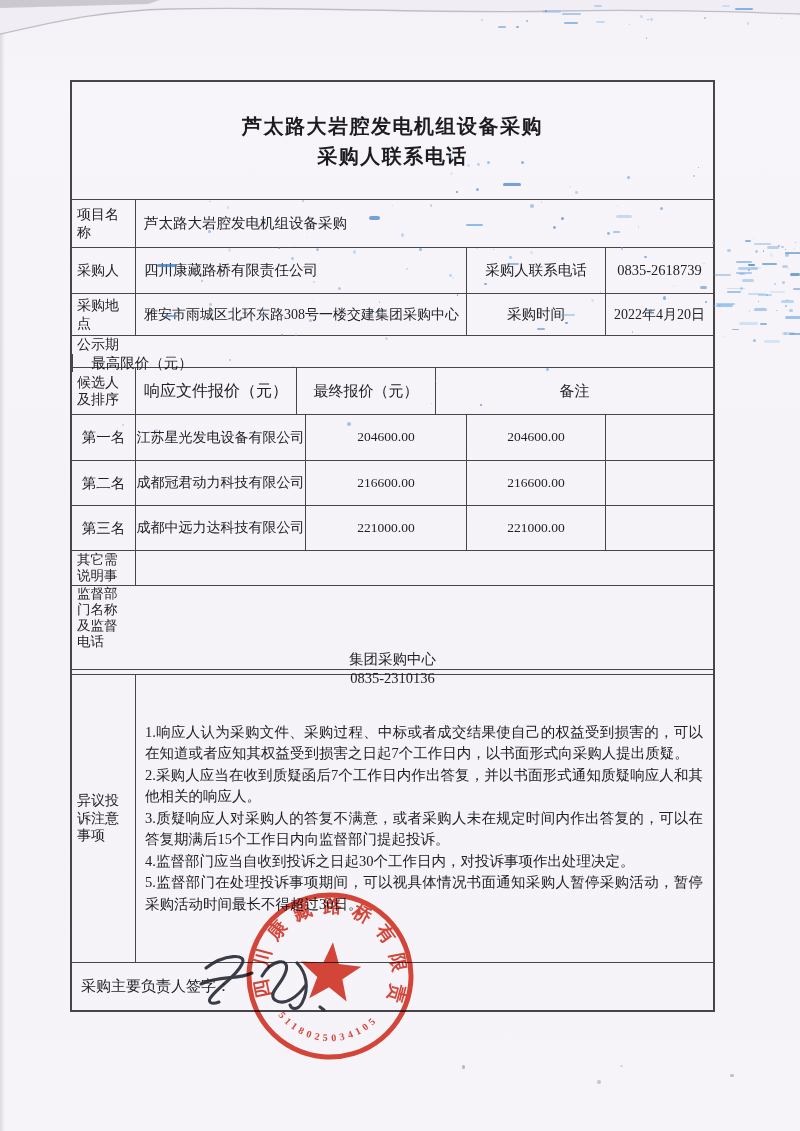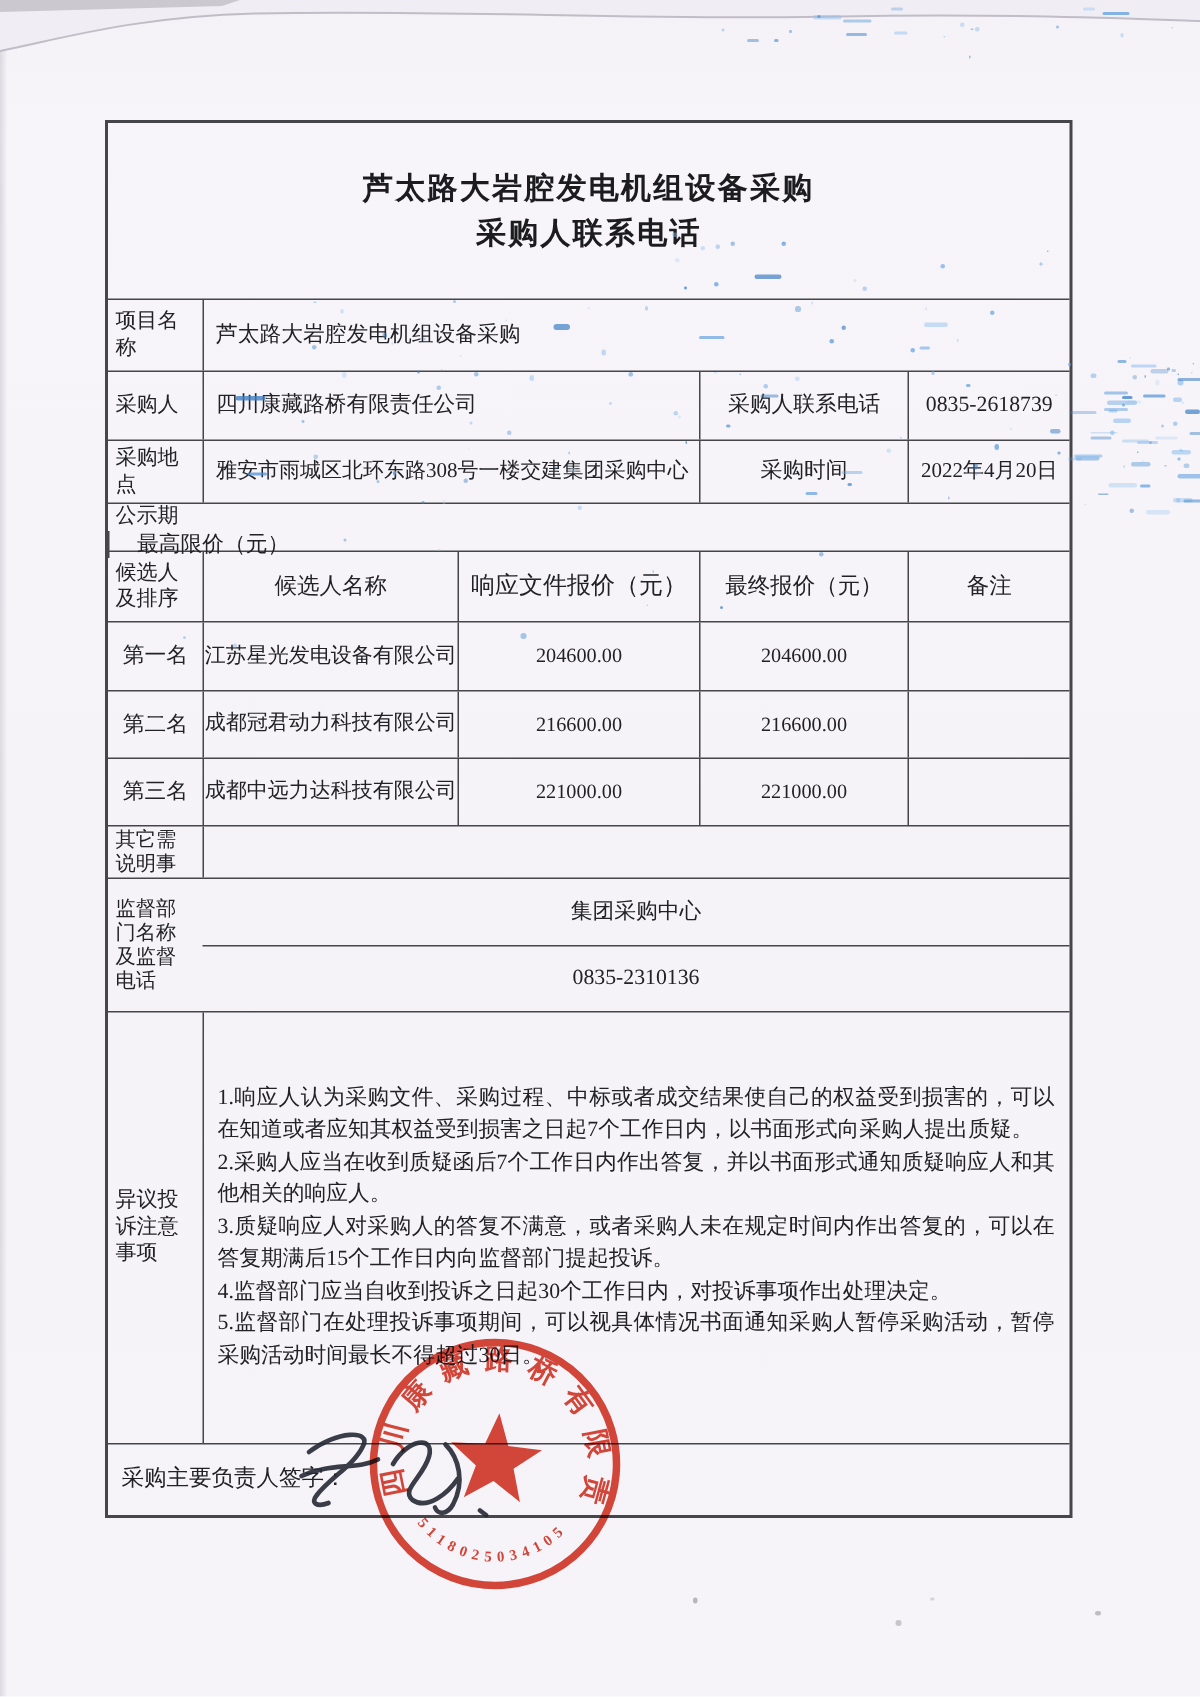--- a/index.html
+++ b/index.html
@@ -37,21 +37,21 @@
   .c1{width:63px;flex:none;}
   .c2{width:170px;flex:none;}
   .c3{width:161px;flex:none;}
   .c4{width:139px;flex:none;}
   .c5{flex:1;}
   .c23{width:331px;flex:none;}
   .grow{flex:1;}
   .left{padding-left:8px;white-space:nowrap;}
   .center{justify-content:center;text-align:left;white-space:nowrap;}
   .h48{height:48px;} .h46{height:46px;} .h42{height:42px;} .h32{height:32px;flex-direction:column;}
-  .h47{height:47px;} .h45{height:45px;} .h35{height:35px;} .h89{height:89px;}
+  .h47{height:47px;} .h45{height:45px;} .h35{height:35px;} .h89{height:89px;flex-direction:column;}
   .h288{height:288px;} .hsign{height:48px;}
   .small-lab{font-size:13.5px;line-height:1.18;}
   .stack{flex:1;display:flex;flex-direction:column;}
   .stack .sub{flex:1;display:flex;align-items:center;justify-content:center;
     border-top:1.8px solid var(--bd);font-size:14.5px;}
   .stack .sub:first-child{border-top:none;}
   .notice-content{
     flex:1;align-self:stretch;display:flex;flex-direction:column;justify-content:center;
     padding:0 10px 0 9px;
   }
@@ -111,21 +111,20 @@
 
   <div class="row h32">
     <div class="cell c1 lab">公示期</div>
     <div class="cell c4 center">最高限价（元）</div>
     <div class="cell c5 center" style="font-size:13.5px">250000.00</div>
   </div>
 
   <div class="row h47">
     <div class="cell c1 lab">候选人
 及排序</div>
-    <div class="cell c2 center" style="font-size:15px">候选人名称</div>
     <div class="cell c3 center" style="font-size:16px">响应文件报价（元）</div>
     <div class="cell c4 center" style="font-size:15px">最终报价（元）</div>
     <div class="cell c5 center" style="font-size:15px">备注</div>
   </div>
 
   <div class="row h46">
     <div class="cell c1 center">第一名</div>
     <div class="cell c2 center" style="font-size:14px">江苏星光发电设备有限公司</div>
     <div class="cell c3 center" style="font-size:13.5px">204600.00</div>
     <div class="cell c4 center" style="font-size:13.5px">204600.00</div>

